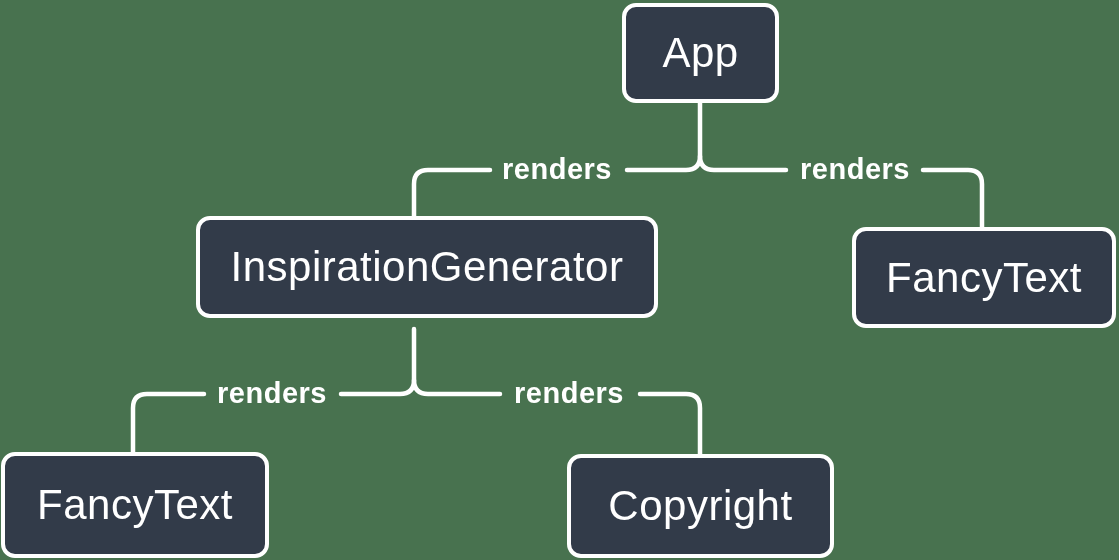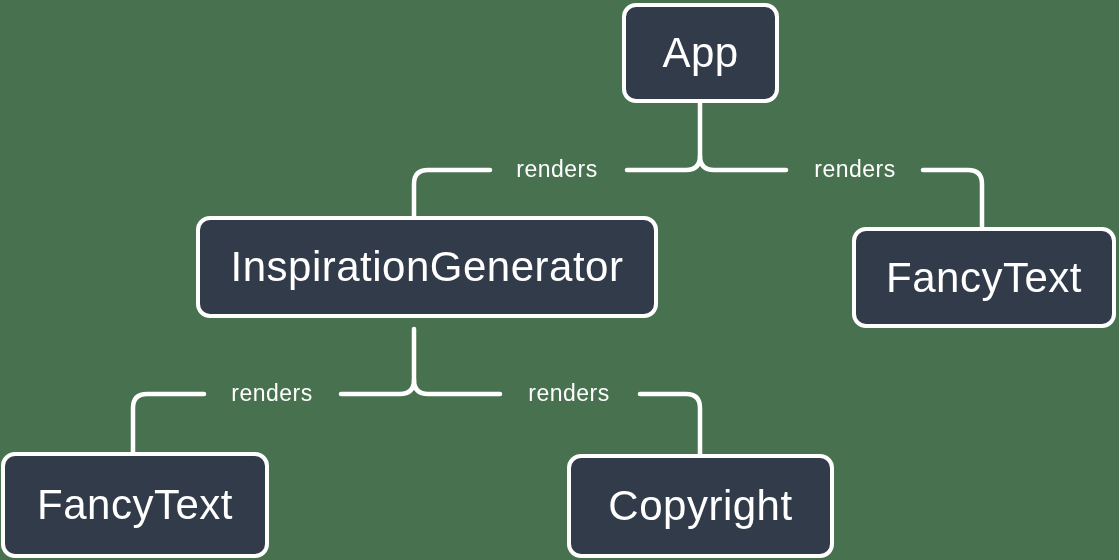--- a/index.html
+++ b/index.html
@@ -22,22 +22,22 @@
     color:#ffffff;
     font-size:42px;
     font-weight:400;
     letter-spacing:0.5px;
     white-space:nowrap;
   }
   .edge-label{
     position:absolute;
     transform:translate(-50%,-50%);
     color:#ffffff;
-    font-size:23px;
-    font-weight:400;
+    font-size:29px;
+    font-weight:700;
     letter-spacing:0.5px;
     line-height:1;
     white-space:nowrap;
   }
 </style>
 </head>
 <body>
 
 <div class="stage">
 

